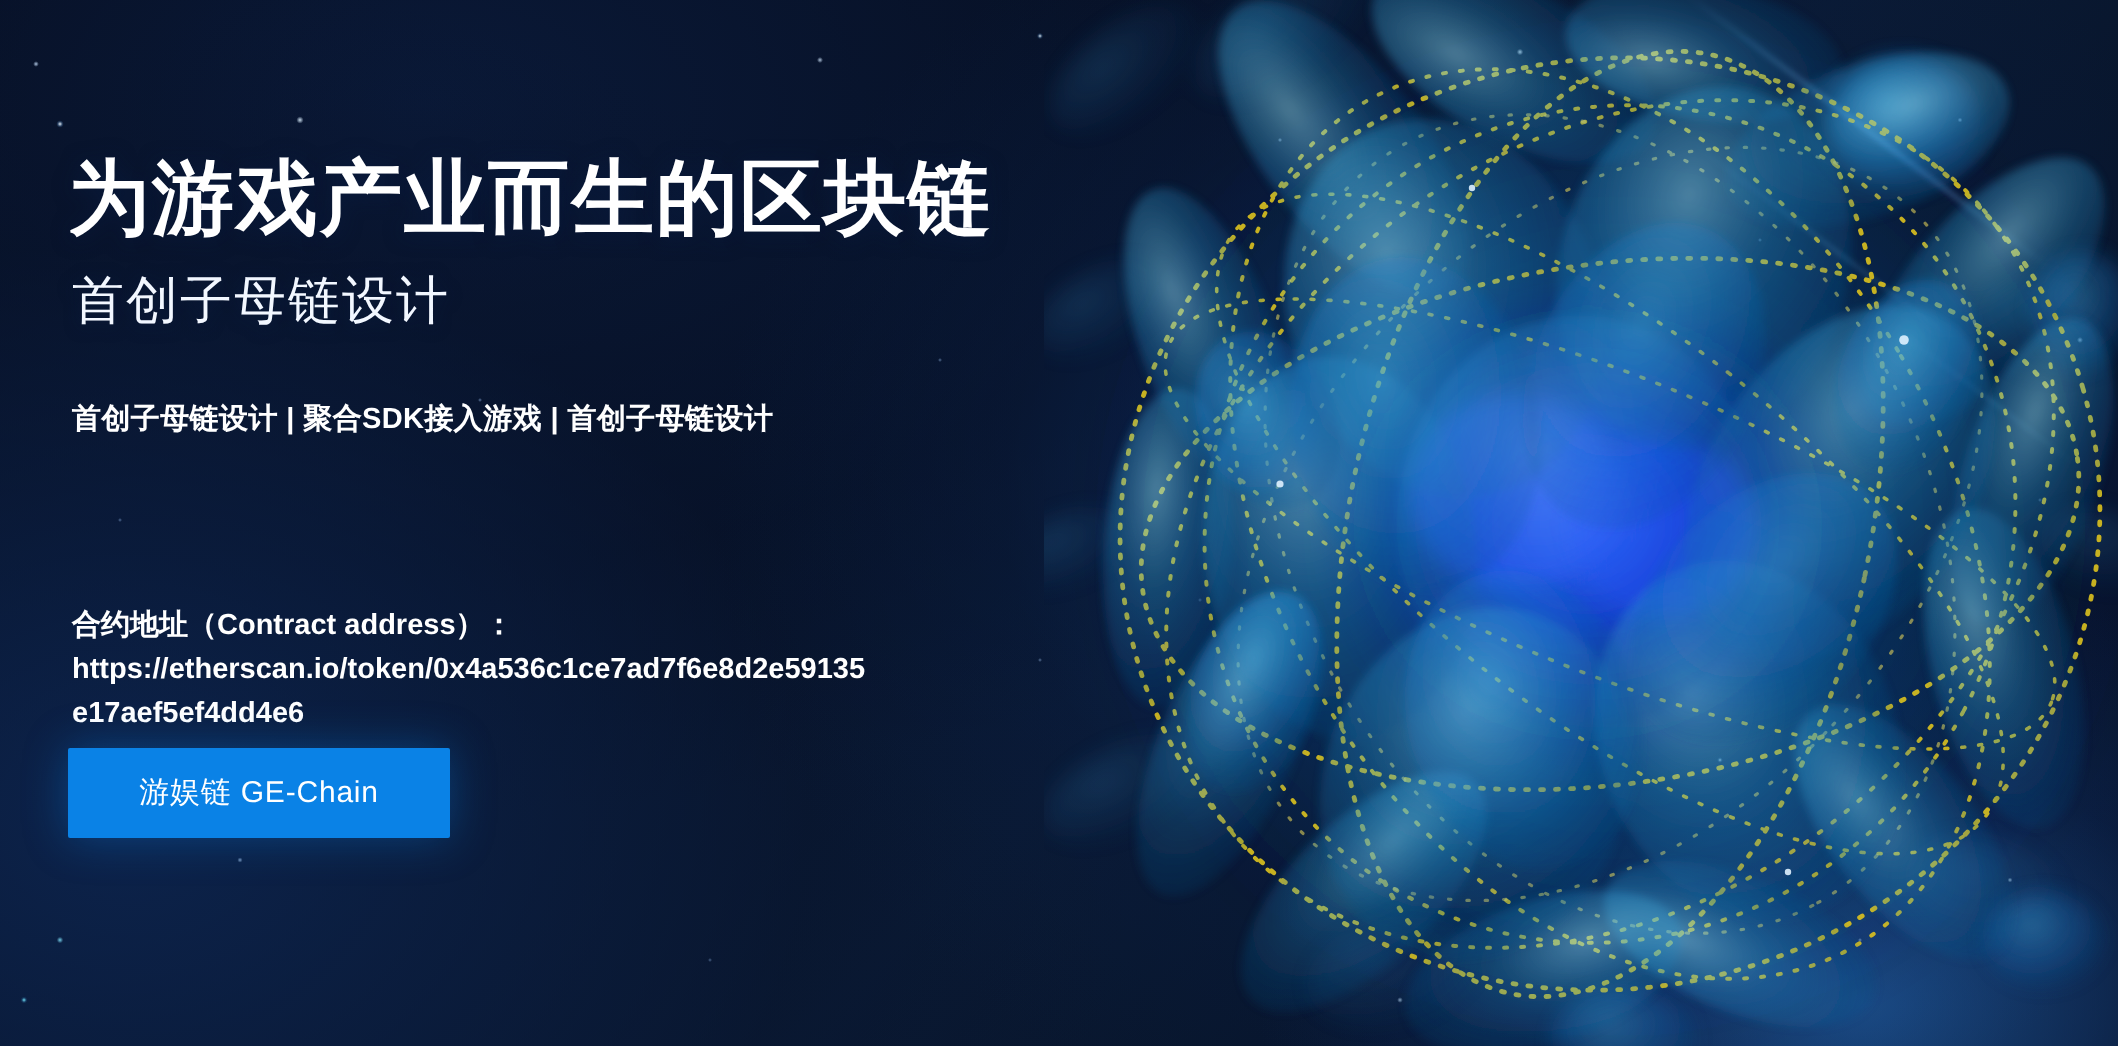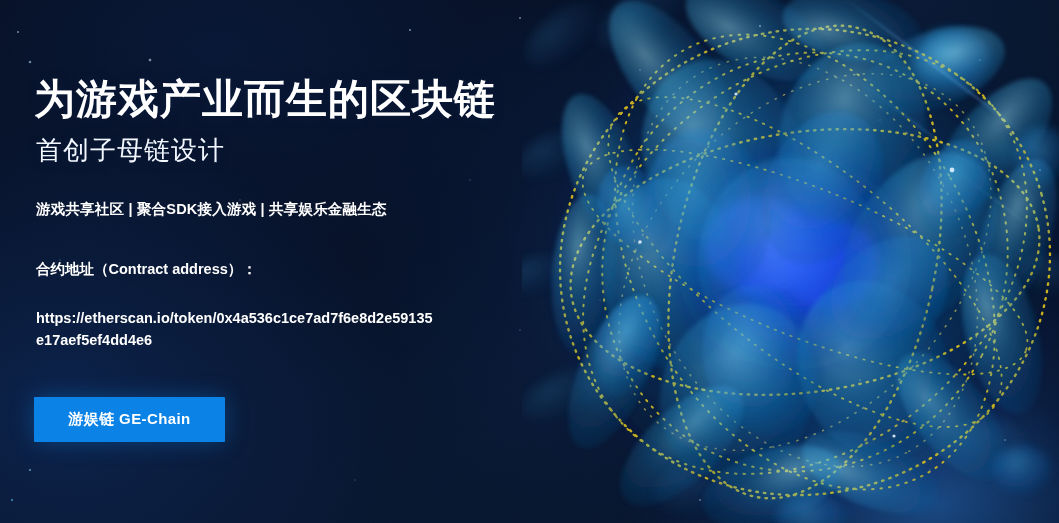--- a/index.html
+++ b/index.html
@@ -141,43 +141,42 @@
     position: absolute;
     top: 243px;
     left: 2px;
     width: 400px;
     font-size: 14.5px;
     font-weight: bold;
     line-height: 1.55;
     color: #ffffff;
     word-break: break-all;
   }
-  .contract .label { display: block; word-break: keep-all; }
-  .contract .url   { display: block; margin-top: 27px; }
+  .contract .label { display: block; word-break: keep-all; margin-top: 44px; }
+  .contract .url   { display: block; }
 
   .cta {
     position: absolute;
     left: 0;
     top: 374px;
     width: 191px;
     height: 45px;
     background: #0a82e6;
     border: none;
     border-radius: 1px;
     color: #ffffff;
     font-family: inherit;
     font-size: 15px;
-    font-weight: bold;
+    font-weight: normal;
     letter-spacing: 0.4px;
     cursor: pointer;
     display: flex;
     align-items: center;
     justify-content: center;
     box-shadow: 0 0 22px rgba(10,130,230,0.35);
-    margin-top: 23px;
   }
 </style>
 </head>
 <body>
 
 <div class="hero">
 
   <div class="stars"></div>
   <div class="stars2"></div>
   <div class="stars3"></div>
@@ -309,21 +308,21 @@
       </g>
     </svg>
   </div>
 
   <div class="copy">
 
     <h1 class="headline">为游戏产业而生的区块链</h1>
 
     <h2 class="subhead">首创子母链设计</h2>
 
-    <p class="tagline">游戏共享社区 | 聚合SDK接入游戏 | 共享娱乐金融生态</p>
+    <p class="tagline">首创子母链设计 | 聚合SDK接入游戏 | 首创子母链设计</p>
 
     <p class="contract">
       <span class="label">合约地址（Contract address）：</span>
       <span class="url">https://etherscan.io/token/0x4a536c1ce7ad7f6e8d2e59135e17aef5ef4dd4e6</span>
     </p>
 
     <button class="cta">游娱链 GE-Chain</button>
   </div>
 
 </div>

